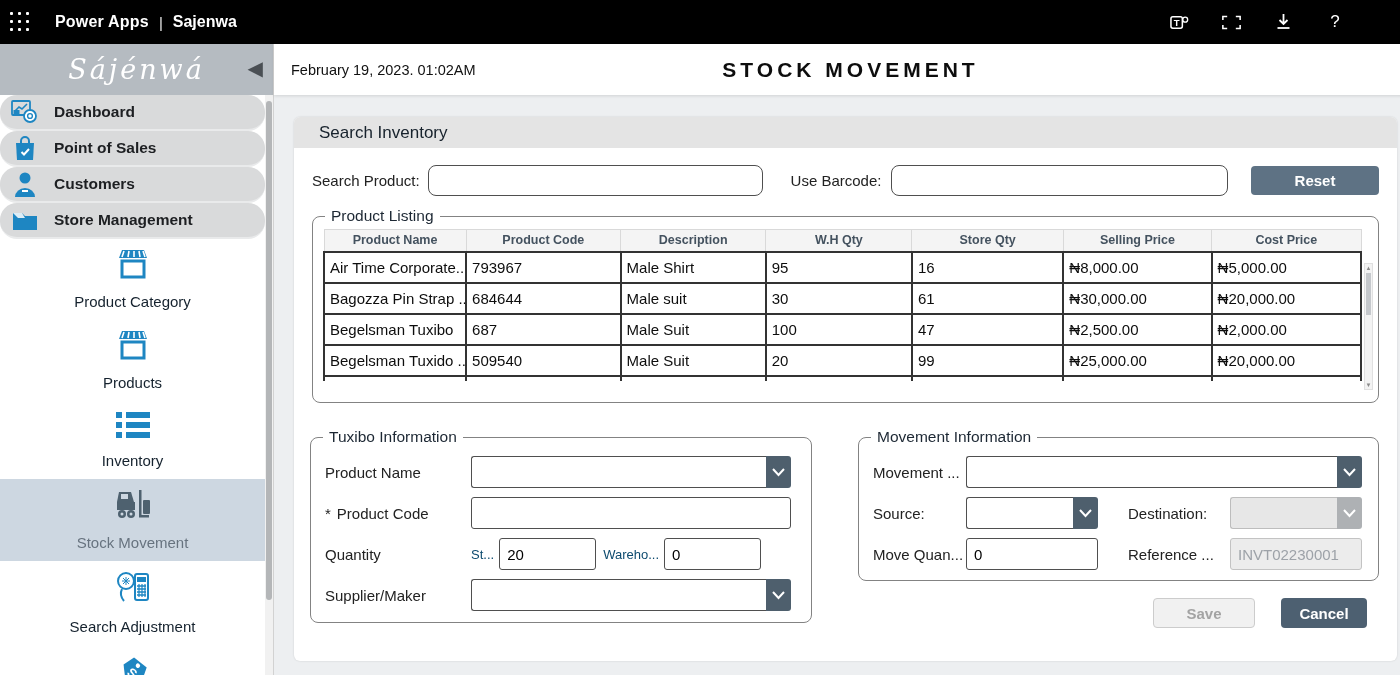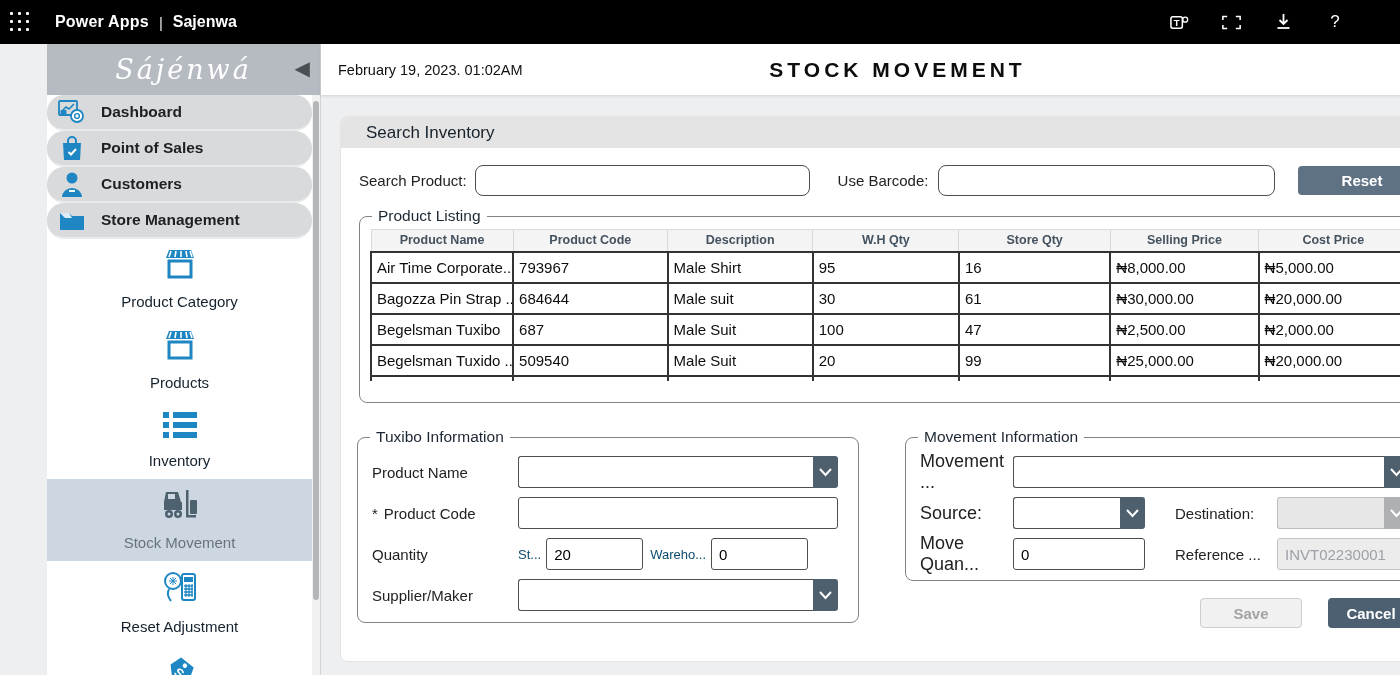--- a/index.html
+++ b/index.html
@@ -10,21 +10,21 @@
   .waffle { width:34px; height:34px; display:grid; grid-template-columns:repeat(3,5px); grid-template-rows:repeat(3,5px); gap:3px; place-content:center; cursor:pointer; margin-right:18px; }
   .waffle i { width:3.5px; height:3.5px; background:#fff; border-radius:1px; }
   .tb-brand { font-size:16px; font-weight:700; letter-spacing:.2px; }
   .tb-sep { margin:0 10px; font-size:15px; color:#e8e8e8; }
   .tb-app { font-size:16px; font-weight:700; }
   .tb-right { margin-left:auto; display:flex; align-items:center; gap:30px; padding-right:40px; }
   .tb-icon { width:22px; height:22px; display:flex; align-items:center; justify-content:center; color:#fff; font-size:17px; cursor:pointer; }
   .tb-icon svg { display:block; }
 
   
-  .app { display:flex; height:631px;padding-left:47px; }
+  .app { display:flex; height:631px; }
   .sidebar { width:273px; background:#fff; position:relative; flex:none; }
   .side-header { height:51px; background:#b5bbc1; display:flex; align-items:center; position:relative; }
   .side-logo { flex:1; text-align:center; color:#fff; font-size:27px; font-weight:400; letter-spacing:3px; font-family:"DejaVu Serif", serif; font-style:italic; }
   .collapse { position:absolute; right:10px; top:14px; color:#4a4f54; font-size:20px; line-height:1; cursor:pointer; }
   .side-scroll { position:absolute; top:51px; bottom:0; left:0; right:8px; overflow:hidden; }
   .side-item { height:36px; background:#d9dadb; border-bottom:2px solid #e9eaeb; display:flex; align-items:center; gap:14px; padding-left:10px; cursor:pointer;border-radius:17px; }
   .side-item .lbl { font-size:15.5px; font-weight:700; color:#1d1f22; }
   .side-icon { width:30px; height:28px; display:flex; align-items:center; justify-content:center; }
   .submenu { background:#fff; }
   .sub-item { display:flex; flex-direction:column; align-items:center; padding:9px 0 10px 0; cursor:pointer; }
@@ -78,21 +78,21 @@
   .combo { display:flex; height:32px; }
   .combo input { flex:1; border:1px solid #4f4f4f; border-right:none; border-radius:3px 0 0 3px; font-size:15px; padding:0 6px; outline:none; min-width:0; }
   .combo .chev { width:25px; background:#4e5f6d; border-radius:0 3px 3px 0; display:flex; align-items:center; justify-content:center; cursor:pointer; flex:none; }
   .combo.disabled input { background:#e7e7e7; border-color:#bdbdbd; }
   .combo.disabled .chev { background:#aeb1b4; }
   .w320 { width:321px; }
   .tinput { height:32px; border:1px solid #4f4f4f; border-radius:3px; font-size:15px; padding:0 7px; outline:none; }
   .qlab { font-size:13px; font-weight:400; color:#0c4a6e; margin-right:5px; white-space:nowrap; }
   .inp-store { width:97px; margin-right:7px; }
   .inp-wh { width:97px; }
-  .mv-lab { width:93px; font-size:18px; color:#222; flex:none; }
+  .mv-lab { width:93px; font-size:15px; color:#222; flex:none; }
   .mv-combo-wide { flex:1; }
   .mv-field { width:132px; flex:none; }
   .dest-lab, .ref-lab { margin-left:30px; width:102px; font-size:15px; color:#222; flex:none; }
   .inp-disabled { background:#ececec; border:1px solid #c3c3c3; color:#9da2a8; }
   .btns-row { display:flex; justify-content:flex-end; margin-top:17px; gap:26px; padding-right:12px; }
   .btn-save { width:102px; height:30px; background:#f1f1f1; border:1px solid #cccccc; color:#a3a3a3; }
   .btn-cancel { width:86px; height:30px; background:#4d6071; color:#fff; }
 </style>
 </head>
 <body>
@@ -242,21 +242,21 @@
             <svg width="36" height="36" viewBox="0 0 36 36">
                 <circle cx="11" cy="11" r="8" fill="none" stroke="#1e86c2" stroke-width="2"></circle>
                 <path d="M7 11 h8 M11 7 v8 M8 8 l6 6 M14 8 l-6 6" stroke="#1e86c2" stroke-width="1"></path>
                 <path d="M7 19 q-3 6 2 12" fill="none" stroke="#1e86c2" stroke-width="2"></path>
                 <rect x="20" y="4" width="13" height="26" rx="2" fill="none" stroke="#1e86c2" stroke-width="2"></rect>
                 <rect x="22" y="7" width="9" height="5" fill="#1e86c2"></rect>
                 <path d="M22 16 h9 M22 19 h9 M22 22 h9 M22 25 h9" stroke="#1e86c2" stroke-width="1.4"></path>
                 <path d="M24 14 v13 M27 14 v13 M30 14 v13" stroke="#1e86c2" stroke-width="1.2"></path>
               </svg>
           </span>
-          <span class="slbl">Reset Adjustment</span>
+          <span class="slbl">Search Adjustment</span>
         </div>
         <div class="sub-item">
           <span>
             <svg width="36" height="36" viewBox="0 0 36 36">
                 <g transform="rotate(38 18 18)">
                   <path d="M10 6 L26 6 L30 18 L18 30 L6 18 Z" fill="#1e86c2"></path>
                   <circle cx="18" cy="10" r="2.2" fill="#fff"></circle>
                   <text x="18" y="24" font-size="13" fill="#fff" text-anchor="middle" font-weight="bold" font-family="Liberation Sans">S</text>
                 </g>
               </svg>

